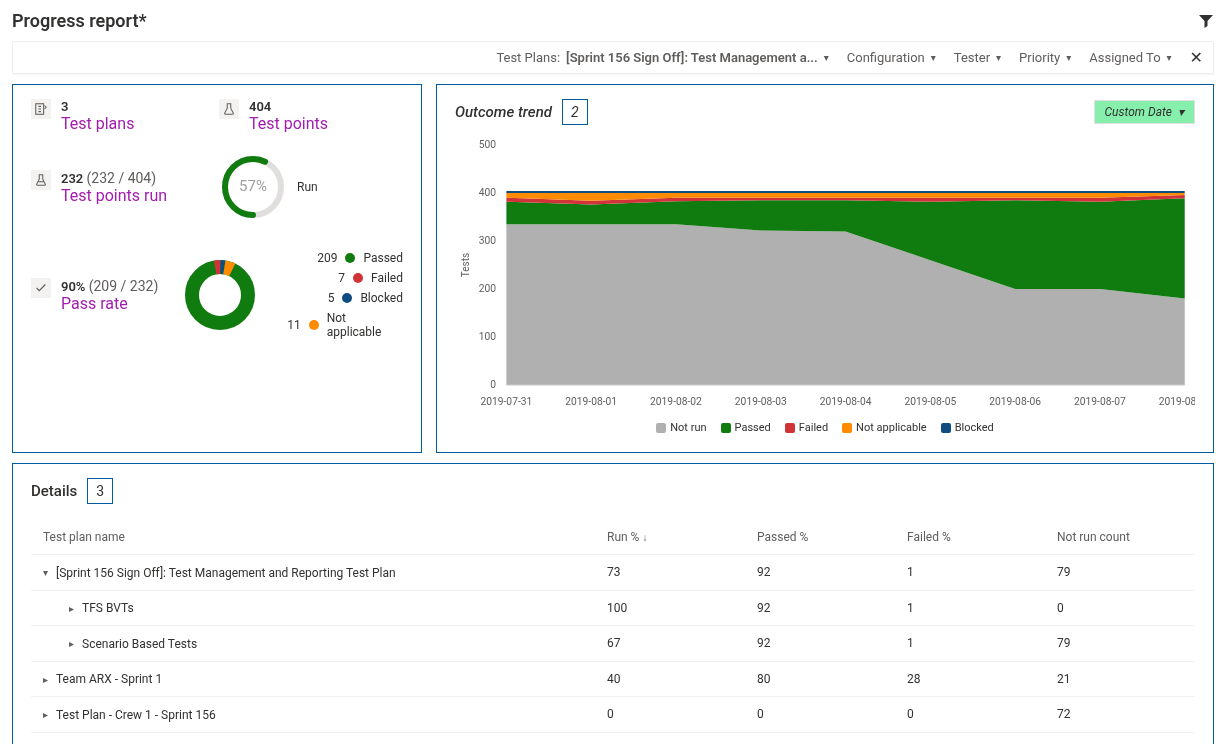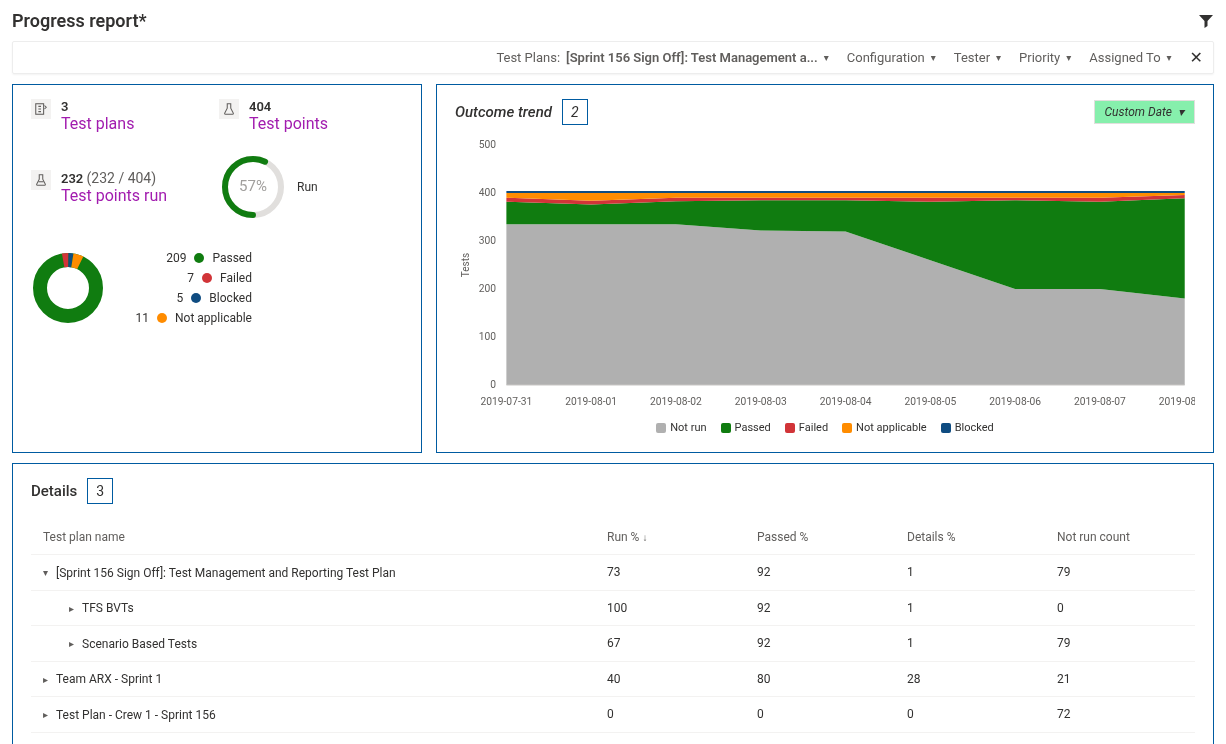--- a/index.html
+++ b/index.html
@@ -196,20 +196,34 @@
         <svg width="68" height="68" viewBox="0 0 68 68">
           <circle cx="34" cy="34" r="28" fill="none" stroke="#e1dfdd" stroke-width="6"></circle>
           <circle cx="34" cy="34" r="28" fill="none" stroke="#107c10" stroke-width="6" stroke-dasharray="100.27 75.65" transform="rotate(90 34 34)" stroke-linecap="round"></circle>
           <text x="34" y="38" text-anchor="middle" class="arc-pct" fill="#a19f9d" font-size="15">57%</text>
         </svg>
         <span class="arc-label">Run</span>
       </div>
     </div>
 
     <div class="pass-row">
+      <div class="stat" style="min-width:130px">
+        <span class="ico-box">
+          <svg width="14" height="14" viewBox="0 0 16 16">
+              <path d="M3 8l3 3 7-7" fill="none" stroke="#605e5c" stroke-width="1.4"></path>
+            </svg>
+        </span>
+        <div>
+          <div>
+            <span class="val">90%</span>
+            <span class="sub-fraction">(209 / 232)</span>
+          </div>
+          <div class="sublabel">Pass rate</div>
+        </div>
+      </div>
       <div class="donut-wrap">
         <svg width="74" height="74" viewBox="0 0 74 74">
           <circle cx="37" cy="37" r="28" fill="none" stroke="#107c10" stroke-width="14"></circle>
 
           <circle cx="37" cy="37" r="28" fill="none" stroke="#d13438" stroke-width="14" stroke-dasharray="5.3 170.6" transform="rotate(-100 37 37)"></circle>
           <circle cx="37" cy="37" r="28" fill="none" stroke="#0f4c81" stroke-width="14" stroke-dasharray="3.8 172.1" transform="rotate(-89 37 37)"></circle>
           <circle cx="37" cy="37" r="28" fill="none" stroke="#ff8c00" stroke-width="14" stroke-dasharray="8.3 167.6" transform="rotate(-81 37 37)"></circle>
         </svg>
       </div>
       <div class="legend">
@@ -292,21 +306,21 @@
     <span class="num-badge">3</span>
   </div>
   <table class="details-table">
     <thead>
       <tr>
         <th>Test plan name</th>
         <th class="col-run">
           <span>Run %</span> <span class="sort-ind">↓</span>
         </th>
         <th class="col-passed">Passed %</th>
-        <th class="col-failed">Details %</th>
+        <th class="col-failed">Failed %</th>
         <th class="col-notrun">Not run count</th>
       </tr>
     </thead>
     <tbody id="details-body">
         <tr>
           <td><span class="name-cell">
               <span class="caret">▾</span>
               <span>[Sprint 156 Sign Off]: Test Management and Reporting Test Plan</span>
             </span></td>
           <td>73</td>

